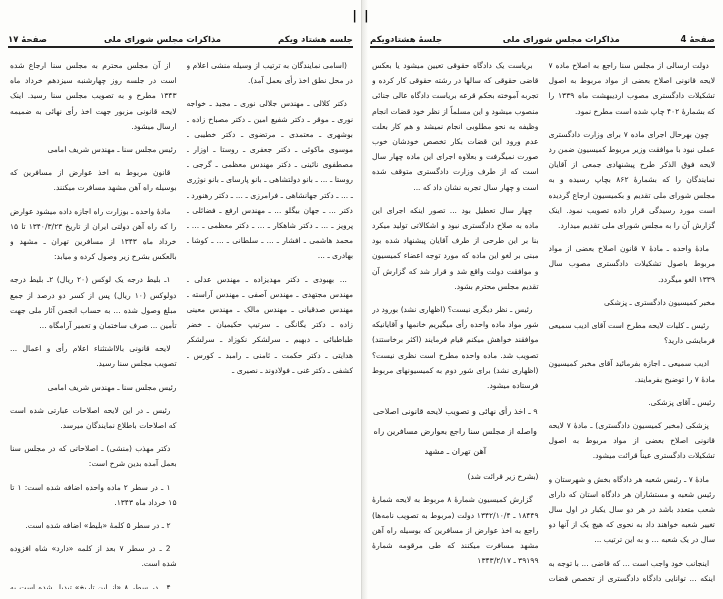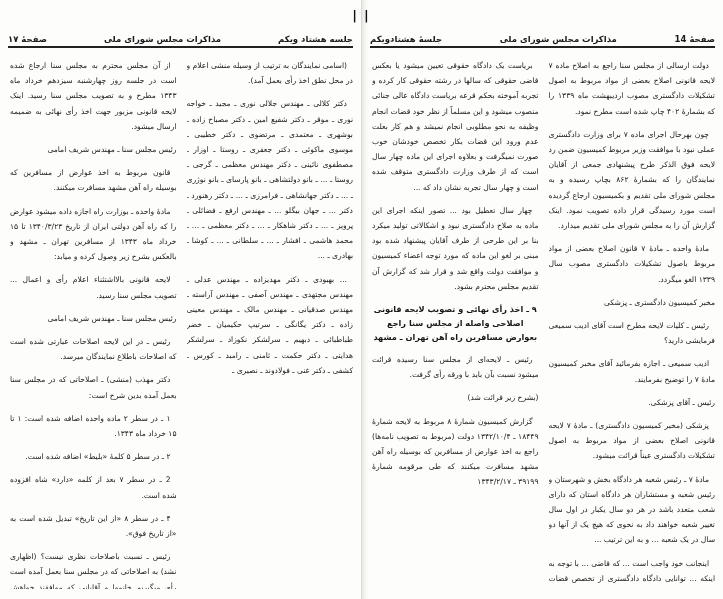--- a/index.html
+++ b/index.html
@@ -14,21 +14,21 @@
   .page.right .binding-mark { left:2px; }
   .header { position:absolute; top:30px; left:8px; right:8px; height:14px; direction:rtl;
             display:flex; justify-content:space-between; align-items:flex-end;
             font-size:8.5px; font-weight:bold; border-bottom:2px solid #222; padding-bottom:2px; }
   .header span { white-space:nowrap; }
   .body { position:absolute; top:50px; left:10px; right:8px; bottom:10px; display:flex; direction:rtl; gap:10px; }
   .col { flex:1; direction:rtl; text-align:justify; font-size:7.6px; line-height:15.2px; overflow:hidden; }
   .col p { margin:8px 0 1px 0; text-indent:6px; }
   .col p.bold { font-weight:normal; }
   .col p.center { text-align:right; text-indent:0; }
-  .col p.title { font-weight:bold; text-align:center; text-indent:0; font-size:8.2px; line-height:14px; }
+  .col p.title { font-weight:normal; text-align:center; text-indent:0; font-size:8.2px; line-height:20px; }
   .scan-edge { position:absolute; top:0; bottom:0; width:6px; background:linear-gradient(to right, #e8e8e4, #fdfdfb); }
   .page.right .scan-edge { left:0; }
 </style>
 </head>
 <body>
 
 <div class="spread">
 
   <div class="page left">
     <div class="binding-mark">|</div>
@@ -41,58 +41,59 @@
       <div class="col" id="lp-rc">
           <p>(اسامی نمایندگان به ترتیب از وسیله منشی اعلام و در محل نطق اخذ رأی بعمل آمد).</p>
           <p>دکتر کلالی ـ مهندس جلالی نوری ـ مجید ـ خواجه نوری ـ موقر ـ دکتر شفیع امین ـ دکتر مصباح زاده ـ بوشهری ـ معتمدی ـ مرتضوی ـ دکتر خطیبی ـ موسوی ماکوئی ـ دکتر جعفری ـ روستا ـ اوزار ـ مصطفوی نائینی ـ دکتر مهندس معظمی ـ گرجی ـ روستا ـ ... ـ بانو دولتشاهی ـ بانو پارسای ـ بانو نوژری ـ ... ـ دکتر جهانشاهی ـ فرامرزی ـ ... ـ دکتر رهنورد ـ دکتر ... ـ جهان بیگلو ... ـ مهندس ارفع ـ فضائلی ـ پرویز ـ ... ـ دکتر شاهکار ـ ... ـ دکتر معظمی ـ ... ـ محمد هاشمی ـ افشار ـ ... ـ سلطانی ـ ... ـ کوشا ـ بهادری ـ ...</p>
           <p>... بهبودی ـ دکتر مهدیزاده ـ مهندس عدلی ـ مهندس مجتهدی ـ مهندس آصفی ـ مهندس آراسته ـ مهندس صدقیانی ـ مهندس مالک ـ مهندس معینی زاده ـ دکتر یگانگی ـ سرتیپ حکیمیان ـ خضر طباطبائی ـ دبهیم ـ سرلشکر نکوزاد ـ سرلشکر هدایتی ـ دکتر حکمت ـ ثامنی ـ رامبد ـ کورس ـ کشفی ـ دکتر غنی ـ فولادوند ـ نصیری ـ</p>
         </div>
       <div class="col" id="lp-lc">
           <p>از آن مجلس محترم به مجلس سنا ارجاع شده است در جلسه روز چهارشنبه سیزدهم خرداد ماه ۱۳۴۳ مطرح و به تصویب مجلس سنا رسید. اینک لایحه قانونی مزبور جهت اخذ رأی نهائی به ضمیمه ارسال میشود.</p>
           <p class="center">رئیس مجلس سنا ـ مهندس شریف امامی</p>
           <p>قانون مربوط به اخذ عوارض از مسافرین که بوسیله راه آهن مشهد مسافرت میکنند.</p>
           <p class="bold">مادهٔ واحده ـ بوزارت راه اجازه داده میشود عوارض را که راه آهن دولتی ایران از تاریخ ۱۳۴۰/۳/۲۳ تا ۱۵ خرداد ماه ۱۳۴۳ از مسافرین تهران ـ مشهد و بالعکس بشرح زیر وصول کرده و میابد:</p>
+          <p>۱ـ بلیط درجه یک لوکس (۲۰ ریال) ۲ـ بلیط درجه دولوکس (۱۰ ریال) پس از کسر دو درصد از جمع مبلغ وصول شده ... به حساب انجمن آثار ملی جهت تأمین ... صرف ساختمان و تعمیر آرامگاه ... </p>
           <p>لایحه قانونی بالااشتثناء اعلام رأی و اعمال ... تصویب مجلس سنا رسید.</p>
           <p class="center">رئیس مجلس سنا ـ مهندس شریف امامی</p>
           <p class="bold">رئیس ـ در این لایحه اصلاحات عبارتی شده است که اصلاحات باطلاع نمایندگان میرسد.</p>
           <p class="bold">دکتر مهذب (منشی) ـ اصلاحاتی که در مجلس سنا بعمل آمده بدین شرح است:</p>
           <p>۱ ـ در سطر ۲ ماده واحده اضافه شده است: ۱ تا ۱۵ خرداد ماه ۱۳۴۳.</p>
           <p>۲ ـ در سطر ۵ کلمهٔ «بلیط» اضافه شده است.</p>
           <p>2 ـ در سطر ۷ بعد از کلمه «دارد» شاه افزوده شده است.</p>
           <p>۴ ـ در سطر ۸ «از این تاریخ» تبدیل شده است به «از تاریخ فوق».</p>
           <p>رئیس ـ نسبت باصلاحات نظری نیست؟ (اظهاری نشد) به اصلاحاتی که در مجلس سنا بعمل آمده است رأی میگیریم خانمها و آقایانی که موافقند خواهش میکنم قیام فرمایند (اکثر برخاستند) تصویب شد به لایحه با ورقه رأی میگیریم.</p>
         </div>
     </div>
   </div>
 
   <div class="page right">
     <div class="scan-edge"></div>
     <div class="binding-mark">|</div>
     <div class="header">
-      <span>صفحهٔ 14</span>
+      <span>صفحهٔ 4</span>
       <span>مذاکرات مجلس شورای ملی</span>
       <span>جلسهٔ هشتادویکم</span>
     </div>
     <div class="body">
       <div class="col" id="rp-rc">
           <p>دولت ارسالی از مجلس سنا راجع به اصلاح ماده ۷ لایحه قانونی اصلاح بعضی از مواد مربوط به اصول تشکیلات دادگستری مصوب اردیبهشت ماه ۱۳۳۹ را که بشمارهٔ ۴۰۲ چاپ شده است مطرح نمود.</p>
           <p>چون بهرحال اجرای ماده ۷ برای وزارت دادگستری عملی نبود با موافقت وزیر مربوط کمیسیون ضمن رد لایحه فوق الذکر طرح پیشنهادی جمعی از آقایان نمایندگان را که بشمارهٔ ۸۶۲ بچاپ رسیده و به مجلس شورای ملی تقدیم و بکمیسیون ارجاع گردیده است مورد رسیدگی قرار داده تصویب نمود. اینک گزارش آن را به مجلس شورای ملی تقدیم میدارد.</p>
           <p class="bold">مادهٔ واحده ـ مادهٔ ۷ قانون اصلاح بعضی از مواد مربوط باصول تشکیلات دادگستری مصوب سال ۱۳۳۹ الغو میگردد.</p>
           <p class="center">مخبر کمیسیون دادگستری ـ پزشکی</p>
           <p class="bold">رئیس ـ کلیات لایحه مطرح است آقای ادیب سمیعی فرمایشی دارید؟</p>
           <p class="bold">ادیب سمیعی ـ اجازه بفرمائید آقای مخبر کمیسیون مادهٔ ۷ را توضیح بفرمایند.</p>
           <p class="center">رئیس ـ آقای پزشکی.</p>
           <p class="bold">پزشکی (مخبر کمیسیون دادگستری) ـ مادهٔ ۷ لایحه قانونی اصلاح بعضی از مواد مربوط به اصول تشکیلات دادگستری عیناً قرائت میشود.</p>
           <p>مادهٔ ۷ ـ رئیس شعبه هر دادگاه بخش و شهرستان و رئیس شعبه و مستشاران هر دادگاه استان که دارای شعب متعدد باشد در هر دو سال یکبار در اول سال تغییر شعبه خواهند داد به نحوی که هیچ یک از آنها دو سال در یک شعبه ... و به این ترتیب ...</p>
           <p>اینجانب خود واجب است ... که قاضی ... با توجه به اینکه ... توانایی دادگاه دادگستری از تخصص قضات حقوقی و جزائی با بر مبنی قاضی که از بدو استخدام در امر جزائی کار کرده و تجربیاتی آموخته و یا طی مدت سالیان ... ریاست شعبه دادگاه شهرستان یا استان و یا مستشاری استان برگزیده شده در رأس دو سال بحکم قرعه بدون مقدمه</p>
         </div>
       <div class="col" id="rp-lc">
           <p>بریاست یک دادگاه حقوقی تعیین میشود یا بعکس قاضی حقوقی که سالها در رشته حقوقی کار کرده و تجربه آموخته بحکم قرعه بریاست دادگاه عالی جنائی منصوب میشود و این مسلماً از نظر خود قضات انجام وظیفه به نحو مطلوبی انجام نمیشد و هم کار بعلت عدم ورود این قضات بکار تخصص خودشان خوب صورت نمیگرفت و بعلاوه اجرای این ماده چهار سال است که از طرف وزارت دادگستری متوقف شده است و چهار سال تجربه نشان داد که ... </p>
           <p>چهار سال تعطیل بود ... تصور اینکه اجرای این ماده به صلاح دادگستری نبود و اشکالاتی تولید میکرد بنا بر این طرحی از طرف آقایان پیشنهاد شده بود مبنی بر لغو این ماده که مورد توجه اعضاء کمیسیون و موافقت دولت واقع شد و قرار شد که گزارش آن تقدیم مجلس محترم بشود.</p>
+          <p>رئیس ـ نظر دیگری نیست؟ (اظهاری نشد) بورود در شور مواد ماده واحده رأی میگیریم خانمها و آقایانیکه موافقند خواهش میکنم قیام فرمایند (اکثر برخاستند) تصویب شد. ماده واحده مطرح است نظری نیست؟ (اظهاری نشد) برای شور دوم به کمیسیونهای مربوط فرستاده میشود.</p>
           <p class="title">۹ ـ اخذ رأی نهائی و تصویب لایحه قانونی اصلاحی واصله از مجلس سنا راجع بعوارض مسافرین راه آهن تهران ـ مشهد</p>
-          <p class="bold">رئیس ـ لایحه‌ای از مجلس سنا رسیده قرائت میشود نسبت بآن باید با ورقه رأی گرفت.</p>
           <p class="center">(بشرح زیر قرائت شد)</p>
           <p>گزارش کمیسیون شمارهٔ ۸ مربوط به لایحه شمارهٔ ۱۸۴۴۹ ـ ۱۳۴۲/۱۰/۴ دولت (مربوط به تصویب نامه‌ها) راجع به اخذ عوارض از مسافرین که بوسیله راه آهن مشهد مسافرت میکنند که طی مرقومه شمارهٔ ۳۹۱۹۹ ـ ۱۳۴۳/۲/۱۷</p>
         </div>
     </div>
   </div>
 
 </div>
 
 </body></html>

